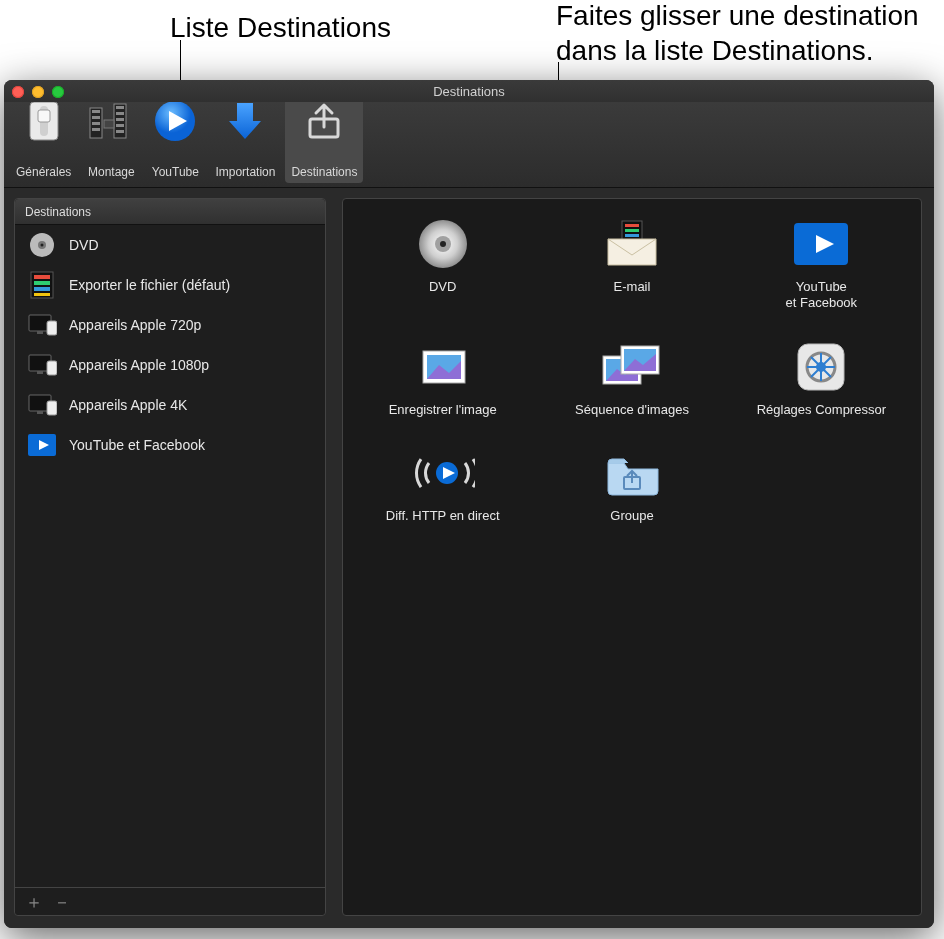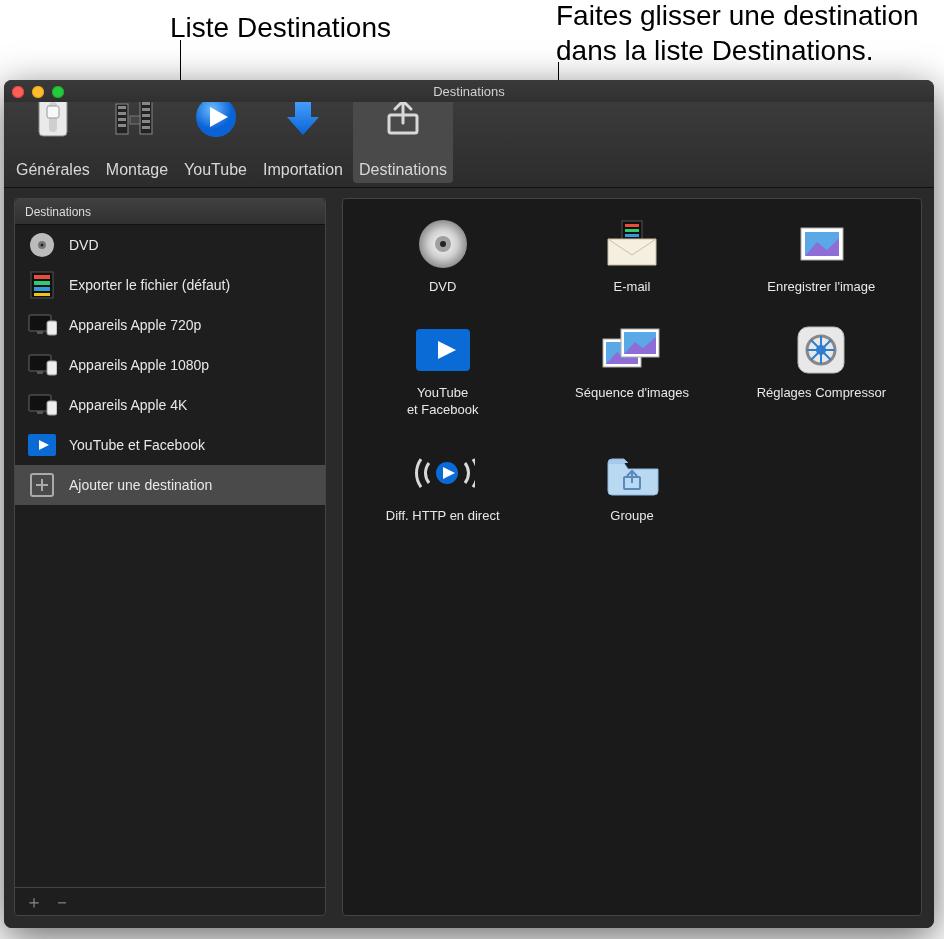--- a/index.html
+++ b/index.html
@@ -69,21 +69,21 @@
   .tb-item {
     display: flex;
     flex-direction: column;
     align-items: center;
     padding: 4px 6px;
     border-radius: 4px;
     cursor: default;
   }
   .tb-item.selected { background: #4a4a4a; }
   .tb-icon { width: 48px; height: 48px; display: flex; align-items: center; justify-content: center; }
-  .tb-label { color: #d8d8d8; font-size: 16px; margin-top: 20px; }
+  .tb-label { color: #d8d8d8; font-size: 12px; margin-top: 20px; }
 
   
   .content {
     flex: 1;
     display: flex;
     background: #2a2a2a;
     overflow: hidden;
   }
 
   
@@ -321,29 +321,20 @@
         <div class="sb-row">
           <div class="row-icon">
             <svg width="30" height="24">
                 <rect x="1" y="1" width="28" height="22" rx="2" fill="#0a6bd6"></rect>
                 <polygon points="12,7 22,12 12,17" fill="#fff"></polygon>
               </svg>
           </div>
           <span>YouTube et Facebook</span>
         </div>
 
-        <div class="sb-row selected">
-          <div class="row-icon">
-            <svg width="26" height="26">
-                <rect x="2" y="2" width="22" height="22" rx="2" fill="none" stroke="#aaa" stroke-width="2"></rect>
-                <path d="M13 7 V19 M7 13 H19" stroke="#aaa" stroke-width="2"></path>
-              </svg>
-          </div>
-          <span>Ajouter une destination</span>
-        </div>
 
       </div>
       <div class="sb-footer">
         <div class="plus">＋</div>
         <div class="minus">－</div>
       </div>
     </div>
 
     <div class="main">
       <div class="grid">
@@ -376,38 +367,38 @@
                 <rect x="21" y="15" width="14" height="3" fill="#3498db"></rect>
               <path d="M4 20 H52 V46 H4 Z" fill="#f5efe2" stroke="#c9bfa2"></path>
               <path d="M4 20 L28 36 L52 20" fill="none" stroke="#c9bfa2"></path>
             </svg>
           </div>
           <span>E-mail</span>
         </div>
 
         <div class="cell">
           <div class="pic">
+            <svg width="58" height="46">
+                <rect x="2" y="2" width="54" height="42" rx="4" fill="#0a6bd6"></rect>
+                <polygon points="24,14 42,23 24,32" fill="#fff"></polygon>
+              </svg>
+          </div>
+          <span style="white-space:pre-line;">YouTube
+et Facebook</span>
+        </div>
+
+        <div class="cell">
+          <div class="pic">
             <svg width="56" height="48">
               <rect x="8" y="8" width="42" height="32" fill="#fff" stroke="#aaa"></rect>
               <rect x="12" y="12" width="34" height="24" fill="#5aa8e6"></rect>
               <polygon points="12,36 24,22 34,30 46,18 46,36" fill="#8e6ed6"></polygon>
             </svg>
           </div>
           <span>Enregistrer l'image</span>
-        </div>
-
-        <div class="cell">
-          <div class="pic">
-            <svg width="58" height="46">
-                <rect x="2" y="2" width="54" height="42" rx="4" fill="#0a6bd6"></rect>
-                <polygon points="24,14 42,23 24,32" fill="#fff"></polygon>
-              </svg>
-          </div>
-          <span style="white-space:pre-line;">YouTube
-et Facebook</span>
         </div>
 
         <div class="cell">
           <div class="pic">
             <svg width="62" height="50">
               <rect x="2" y="14" width="38" height="28" fill="#fff" stroke="#aaa"></rect>
               <rect x="5" y="17" width="32" height="22" fill="#5aa8e6"></rect>
               <polygon points="5,39 16,27 24,33 37,22 37,39" fill="#8e6ed6"></polygon>
               <rect x="20" y="4" width="38" height="28" fill="#fff" stroke="#aaa"></rect>
               <rect x="23" y="7" width="32" height="22" fill="#5aa8e6"></rect>

